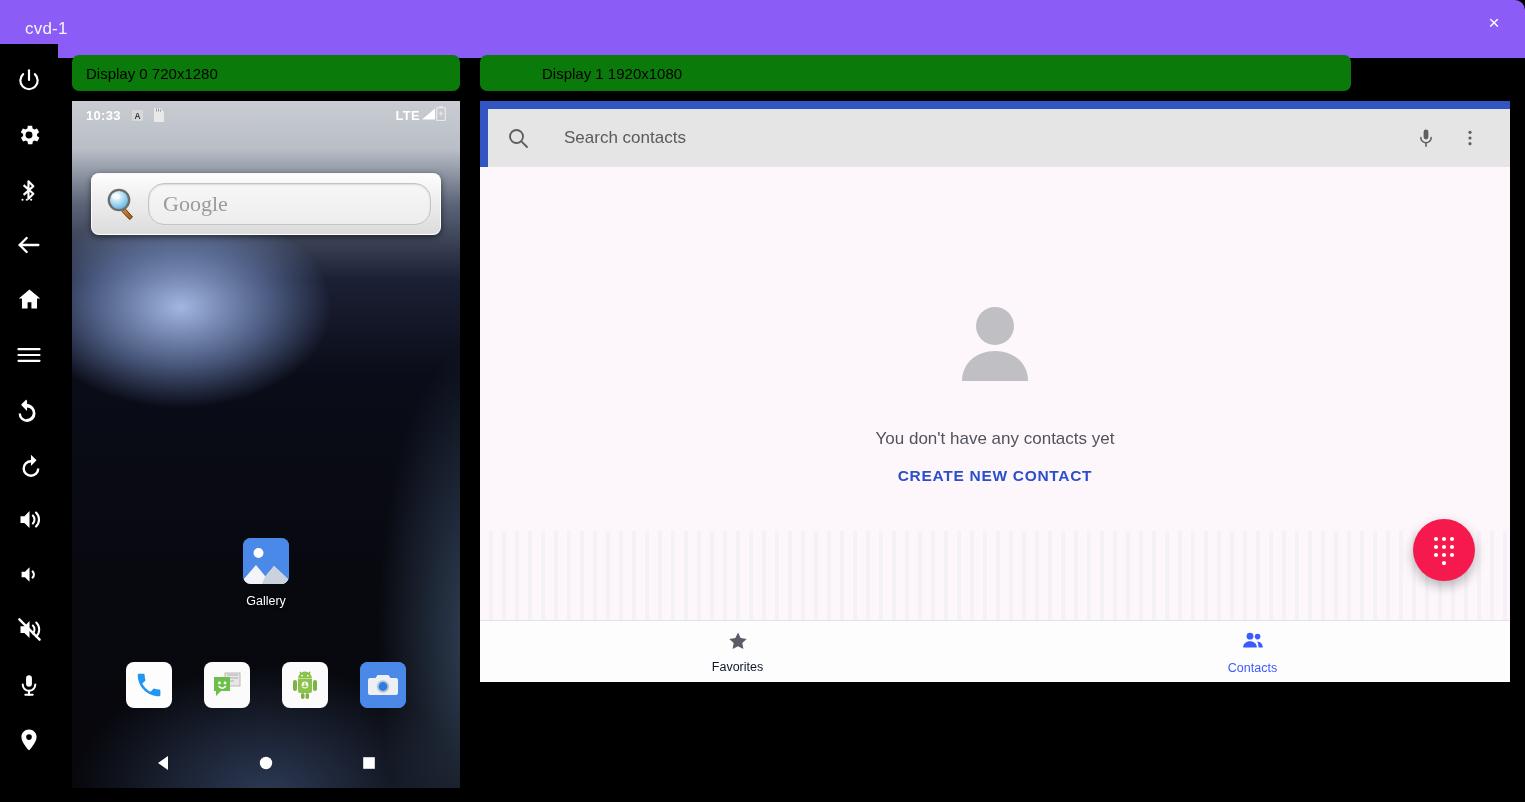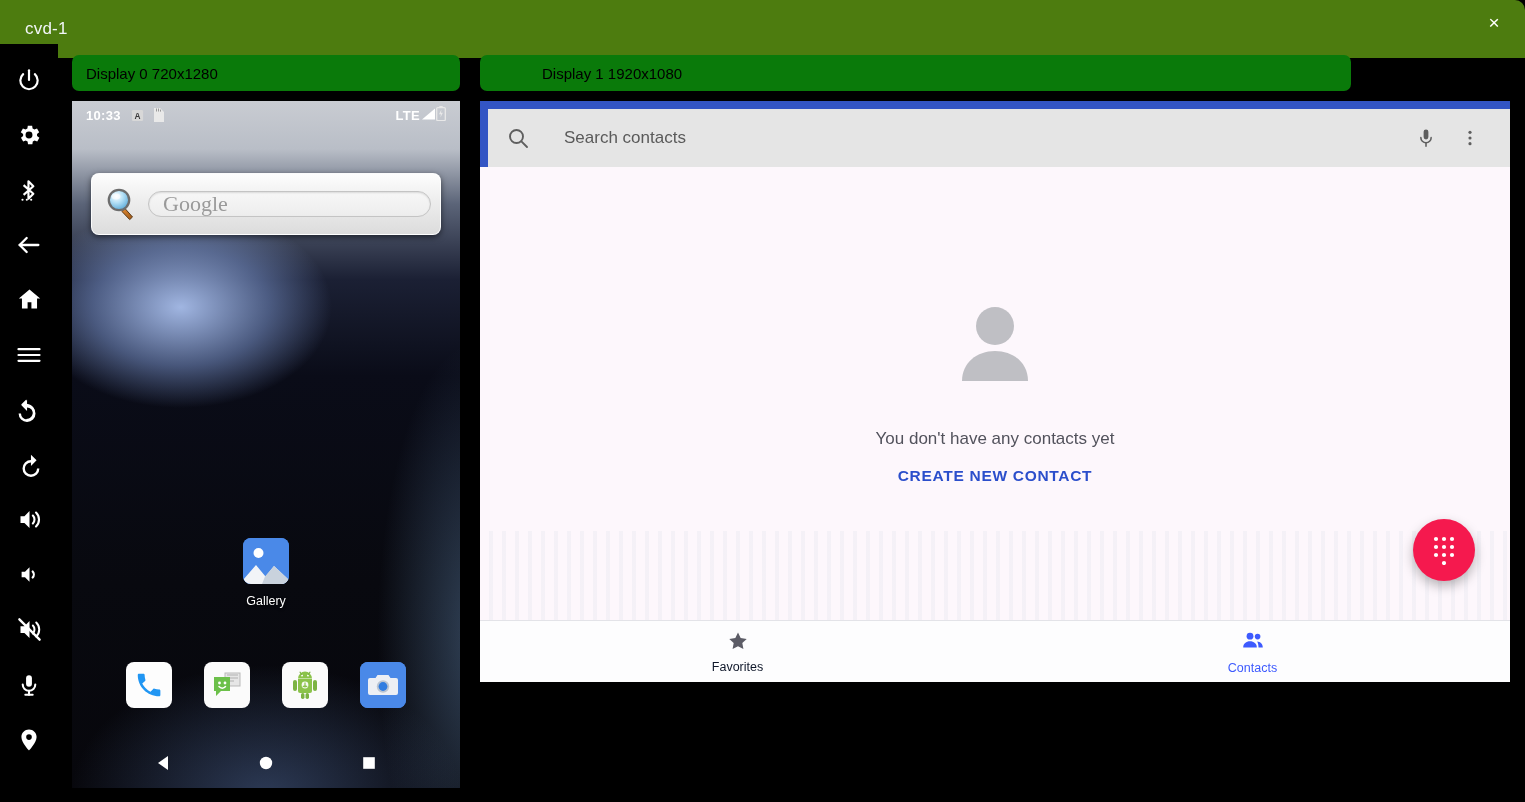--- a/index.html
+++ b/index.html
@@ -6,21 +6,21 @@
   * { margin:0; padding:0; box-sizing:border-box; }
   html, body {
     width:1525px; height:802px;
     background:#000; overflow:hidden;
     font-family:"Liberation Sans", sans-serif;
   }
 
   
   #titlebar{
     position:absolute; left:0; top:0; width:1525px; height:58px;
-    background:#4d7c0f;
+    background:#8b5cf6;
     border-radius:0 10px 0 0;
     display:flex; align-items:center;
   }
   #titlebar-title{
     color:#f2f6f8; font-size:17px; margin-left:25px;
     letter-spacing:.2px;
   }
   #titlebar-close{
     position:absolute; right:0; top:0; width:62px; height:44px;
     display:flex; align-items:center; justify-content:center;
@@ -84,21 +84,21 @@
     position:absolute; left:19px; top:72px;
     width:350px; height:62px;
     background:linear-gradient(180deg,#fdfdfd 0%,#ebebeb 52%,#dcdcdc 100%);
     border-radius:8px;
     border:1px solid rgba(255,255,255,.85);
     box-shadow:0 2px 6px rgba(0,0,0,.55);
     display:flex; align-items:center; padding:0 9px;
   }
   #g-magnifier{ width:42px; height:42px; flex:none; }
   #g-field{
-    flex:1; height:26px; margin-left:5px;
+    flex:1; height:42px; margin-left:5px;
     background:linear-gradient(180deg,#f7f7f7 0%,#ededed 100%);
     border:1px solid #c4c4c4; border-radius:16px;
     box-shadow:inset 0 1px 2px rgba(0,0,0,.12);
     display:flex; align-items:center;
   }
   #g-text{
     margin-left:14px; font-family:"Liberation Serif", serif;
     font-size:22px; color:#9a9a9a;
   }
 

